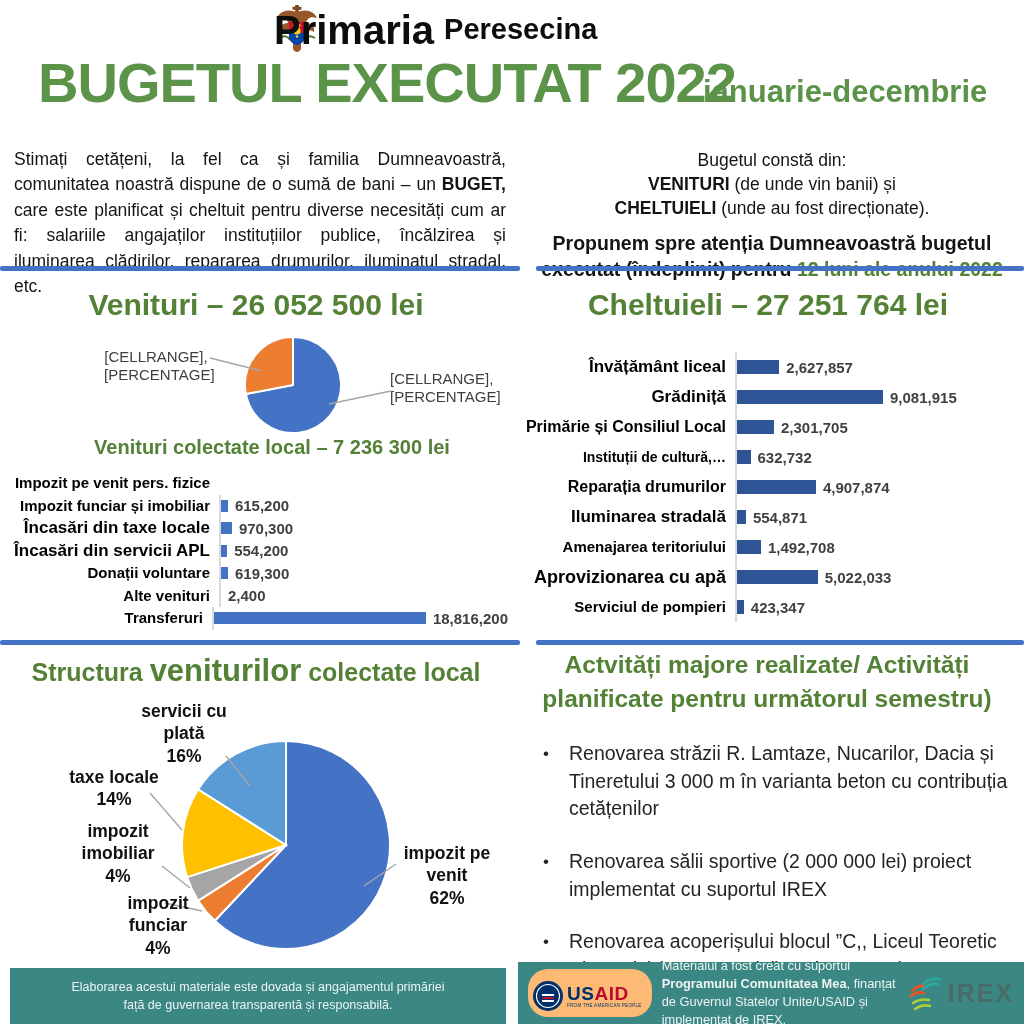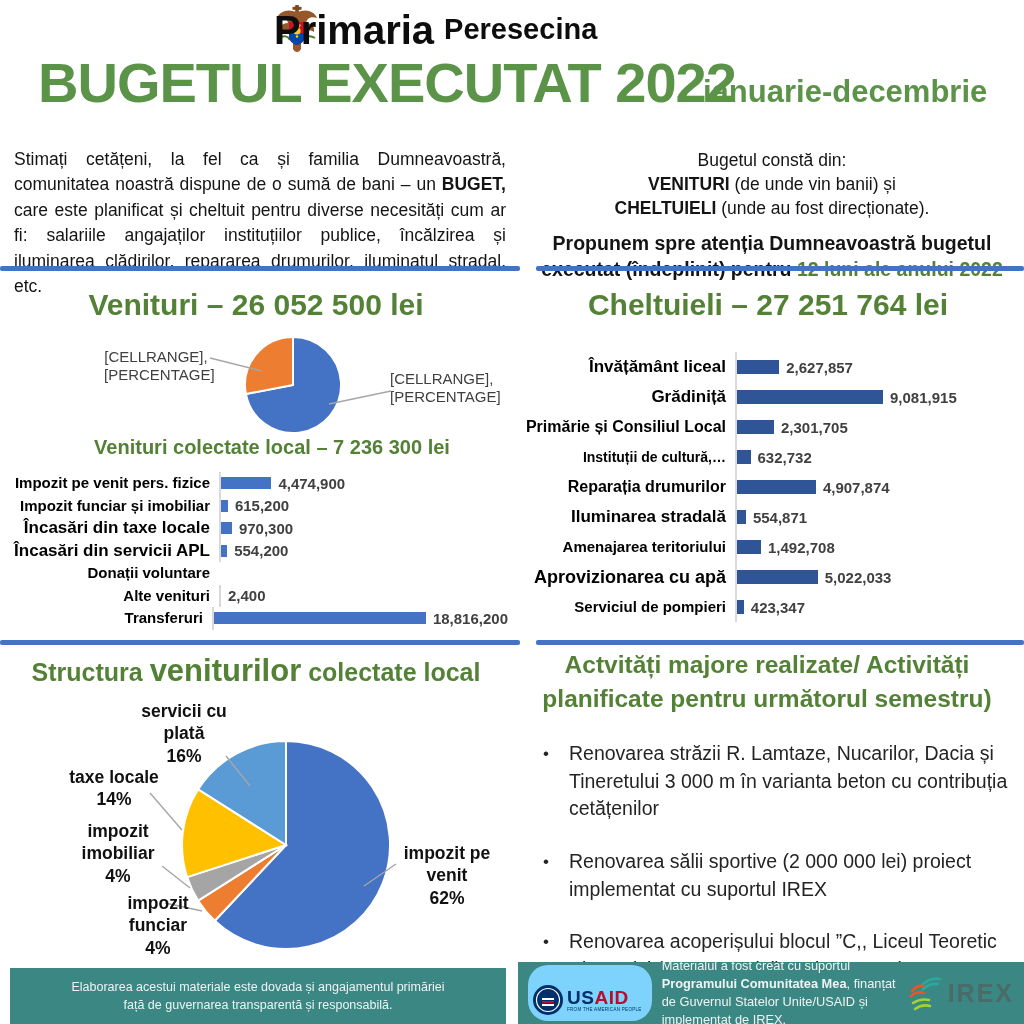--- a/index.html
+++ b/index.html
@@ -36,21 +36,21 @@
   .pie2-lab{font-weight:bold;color:#111;font-size:17.5px;line-height:1.28;text-align:center}
   
   .act-title{left:516px;top:648px;width:502px;text-align:center;font-weight:bold;color:#538135;font-size:24.5px;line-height:1.4}
   .bullets{left:543px;top:740px;width:472px}
   .bullet{display:flex;margin-bottom:25px;font-size:19.5px;line-height:1.42;color:#242424}
   .bullet .dot{width:26px;flex:none;font-size:17px;padding-top:2px}
   
   .foot{background:#3B8783;color:#EDF4F4}
   .foot-left{left:10px;top:968px;width:496px;height:56px;display:flex;flex-direction:column;justify-content:center;text-align:center;font-size:12.5px;line-height:1.45}
   .foot-right{left:518px;top:962px;width:506px;height:62px;display:flex;align-items:center;gap:10px;padding:0 10px;box-sizing:border-box;font-size:12.8px;line-height:1.4}
-  .usaid-pill{background:#7dd3fc;border-radius:20px;height:38px;display:flex;align-items:center;padding:16px 10px 2px 4px;flex:none}
+  .usaid-pill{background:#fdba74;border-radius:20px;height:38px;display:flex;align-items:center;padding:8px 10px 2px 4px;flex:none}
   .usaid-txt{display:flex;flex-direction:column;line-height:1;margin-left:3px}
   .usaid-word{font-size:19px;font-weight:bold;letter-spacing:0.5px}
   .usaid-us{color:#002F6C}.usaid-aid{color:#BA0C2F}
   .usaid-tag{font-size:4.5px;color:#002F6C;letter-spacing:0.3px;margin-top:1px}
   .irex{display:flex;align-items:center;gap:6px;flex:none;margin-left:2px}
   .irex-word{font-size:25px;font-weight:bold;color:#4A6B68;letter-spacing:2px}
   .foot-mid{flex:1}
 </style>
 </head>
 <body>
@@ -101,24 +101,20 @@
 <div class="abs pie-lab" style="left:390px;top:370px;width:90px">
   <div>[CELLRANGE],</div>
   <div>[PERCENTAGE]</div>
 </div>
 
 <div class="abs sub-title" style="left:16px;top:436px">Venituri colectate local – 7 236 300 lei</div>
 
 <div class="abs bchart" id="chart-venituri" style="left:6px;top:472px;width:502px">
     <div class="brow" style="height: 22.5px;">
       <div class="blabel" style="width: 204px; font-size: 15px;">Impozit pe venit pers. fizice</div>
-      <div class="barea">
-        <div class="bar" style="width: 50.4px; height: 12px; background: rgb(68, 114, 196);"></div>
-        <div class="bval">4,474,900</div>
-      </div>
     </div>
     <div class="brow" style="height: 22.5px;">
       <div class="blabel" style="width: 204px; font-size: 15px;">Impozit funciar și imobiliar</div>
       <div class="barea">
         <div class="bar" style="width: 6.9px; height: 12px; background: rgb(68, 114, 196);"></div>
         <div class="bval">615,200</div>
       </div>
     </div>
     <div class="brow" style="height: 22.5px;">
       <div class="blabel" style="width: 204px; font-size: 17px;">Încasări din taxe locale</div>
@@ -129,20 +125,24 @@
     </div>
     <div class="brow" style="height: 22.5px;">
       <div class="blabel" style="width: 204px; font-size: 17px;">Încasări din servicii APL</div>
       <div class="barea">
         <div class="bar" style="width: 6.2px; height: 12px; background: rgb(68, 114, 196);"></div>
         <div class="bval">554,200</div>
       </div>
     </div>
     <div class="brow" style="height: 22.5px;">
       <div class="blabel" style="width: 204px; font-size: 15px;">Donații voluntare</div>
+      <div class="barea">
+        <div class="bar" style="width: 7px; height: 12px; background: rgb(68, 114, 196);"></div>
+        <div class="bval">619,300</div>
+      </div>
     </div>
     <div class="brow" style="height: 22.5px;">
       <div class="blabel" style="width: 204px; font-size: 15px;">Alte venituri</div>
       <div class="barea">
         <div class="bar" style="width: 0px; height: 12px; background: rgb(68, 114, 196);"></div>
         <div class="bval">2,400</div>
       </div>
     </div>
     <div class="brow" style="height: 22.5px;">
       <div class="blabel" style="width: 204px; font-size: 15px;">Transferuri</div>

